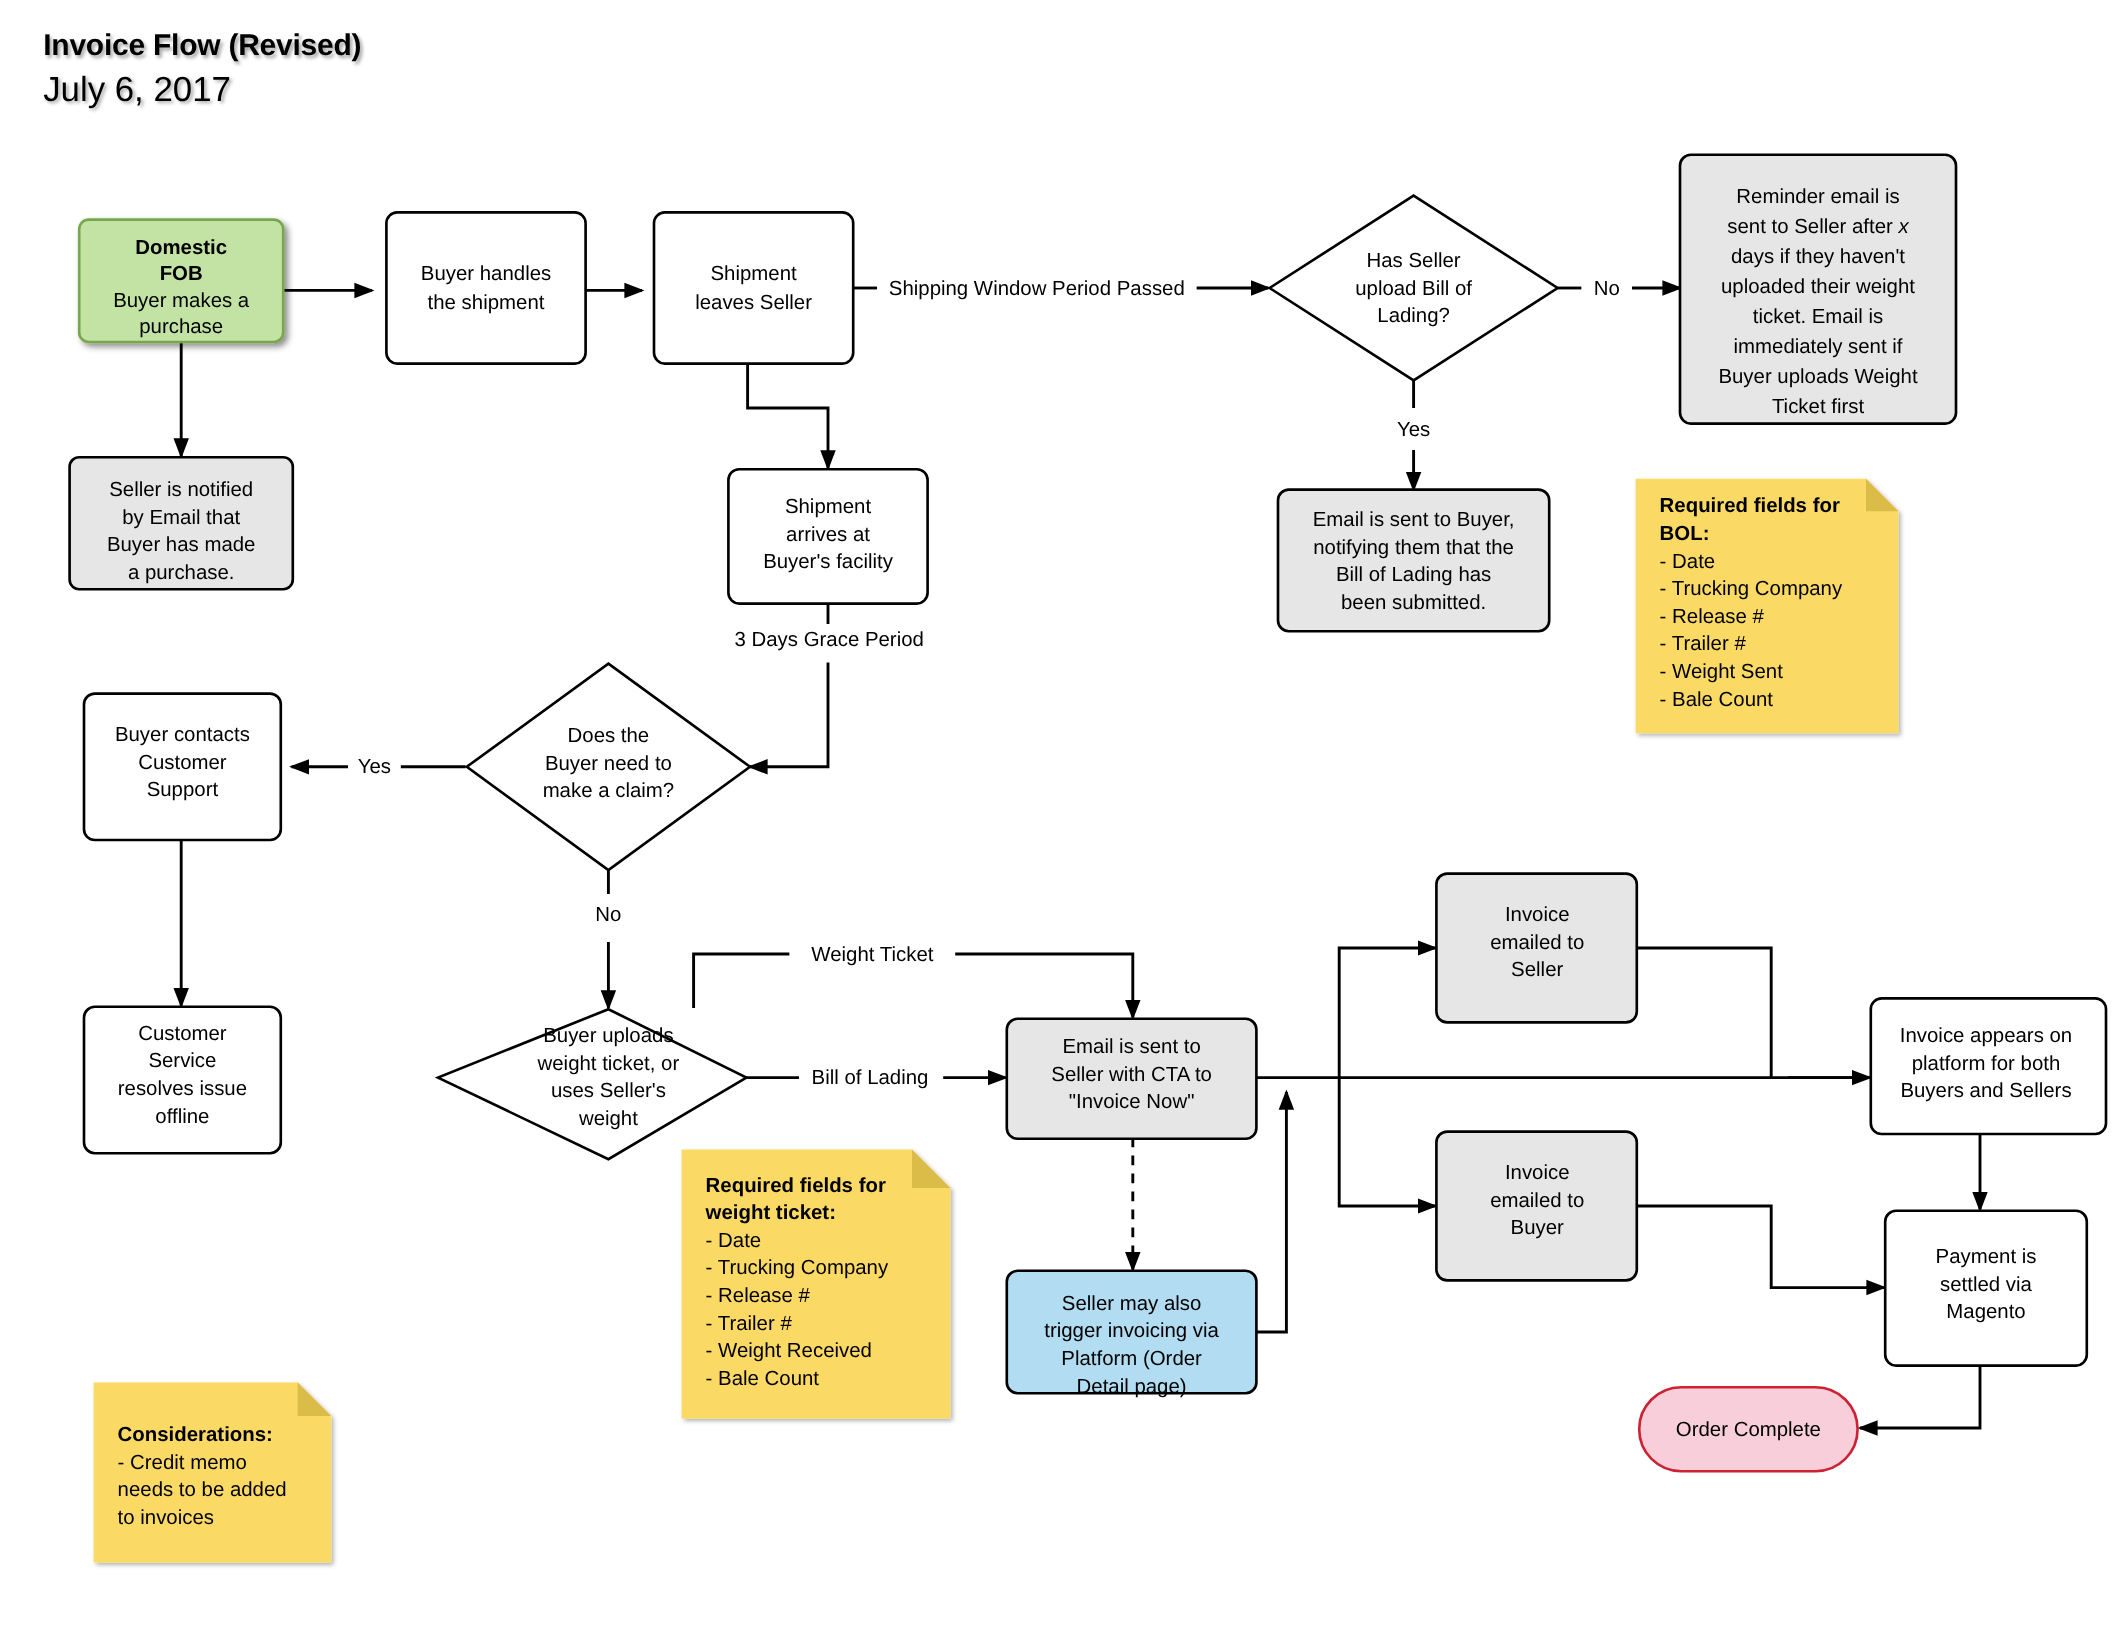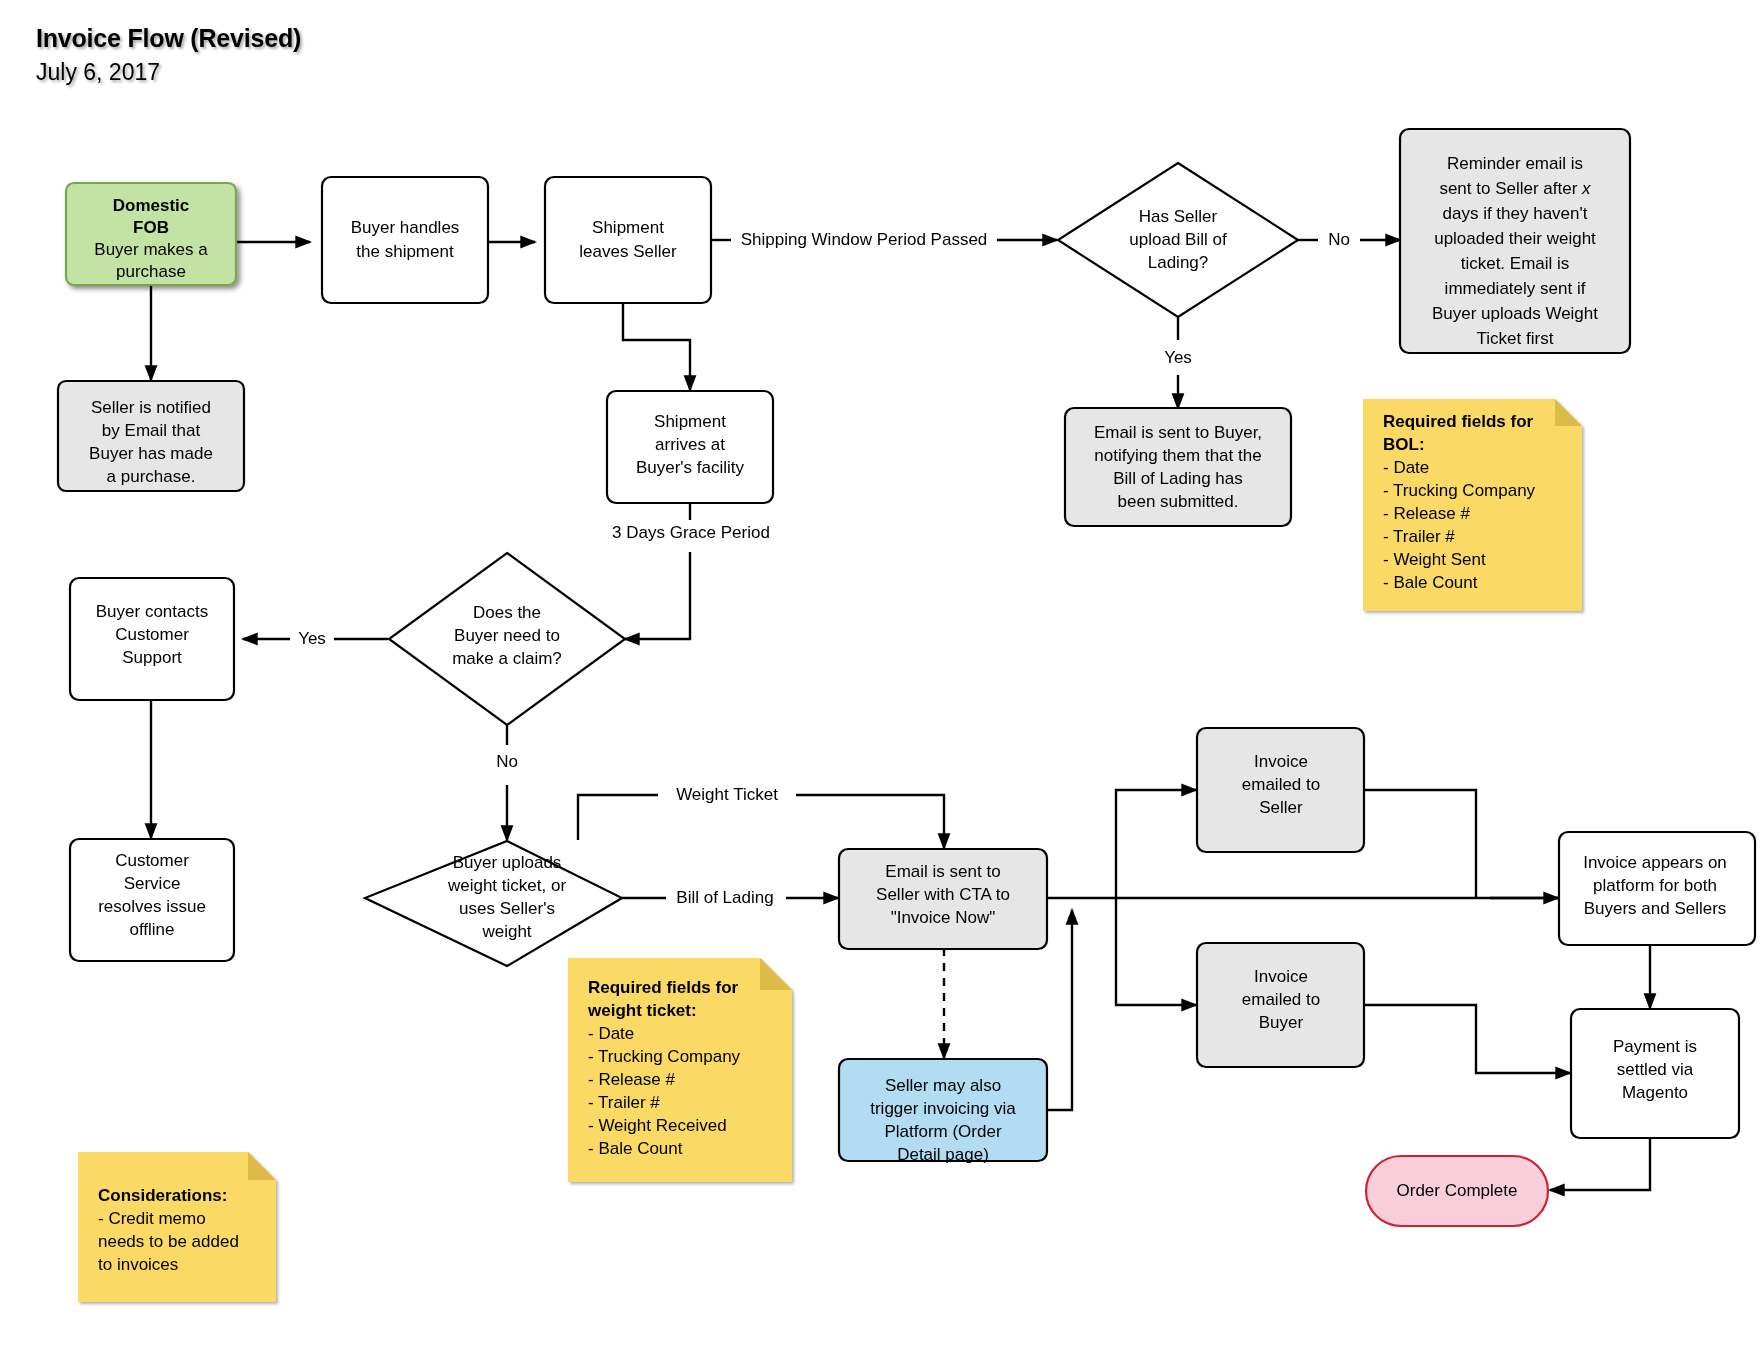--- a/index.html
+++ b/index.html
@@ -25,21 +25,21 @@
   }
   #doc-title {
     font-size: 25px;
     font-weight: bold;
     color: #000000;
     text-shadow: 2px 2px 3px rgba(0,0,0,0.35);
     margin: 0;
     letter-spacing: -0.2px;
   }
   #doc-date {
-    font-size: 23px;
+    font-size: 29px;
     font-weight: normal;
     color: #000000;
     text-shadow: 2px 2px 3px rgba(0,0,0,0.35);
     margin: 6px 0 0 0;
   }
   svg#flow {
     position: absolute;
     left: 0;
     top: 0;
     width: 1760px;

